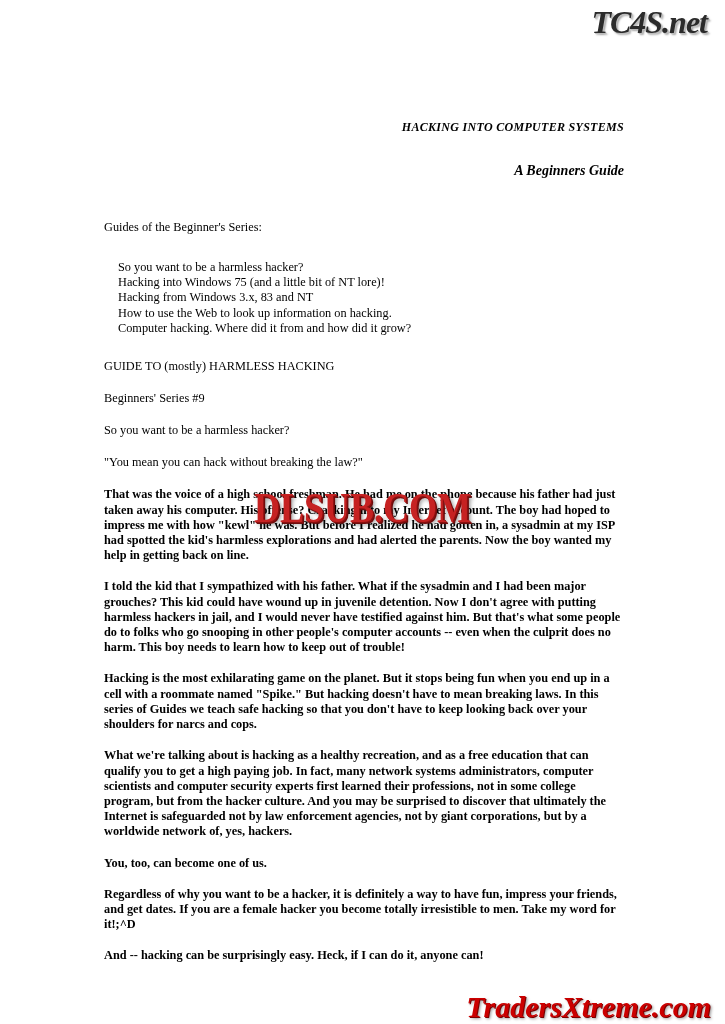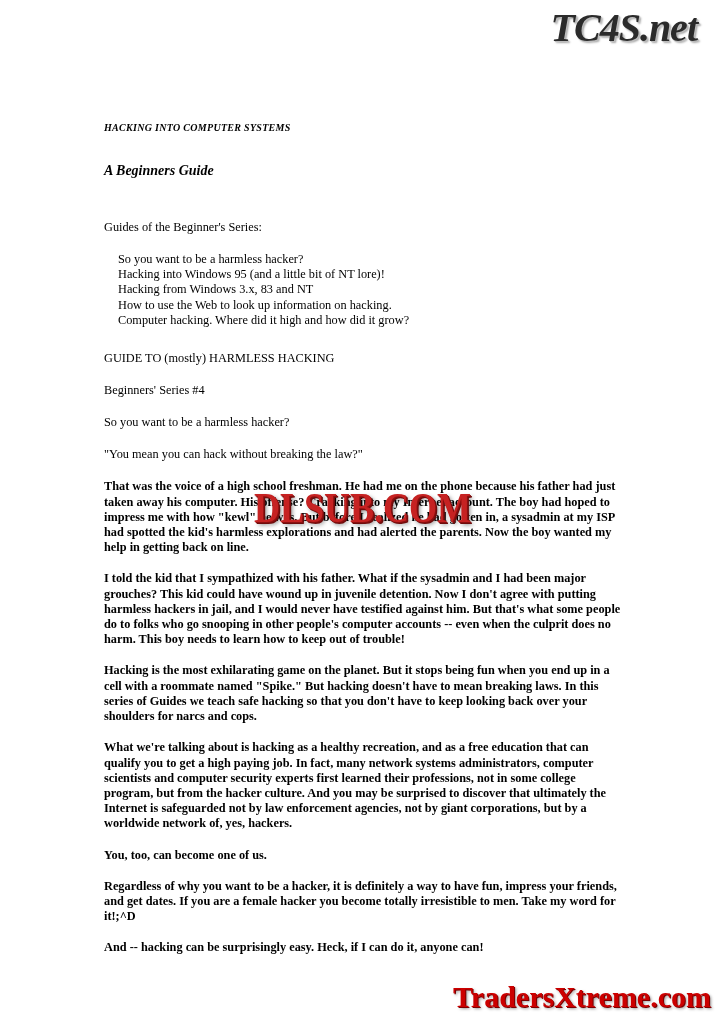--- a/index.html
+++ b/index.html
@@ -19,38 +19,39 @@
     position: relative;
     width: 725px;
     height: 1024px;
     box-sizing: border-box;
   }
 
   
   .brand-top {
     position: absolute;
     top: 4px;
-    right: 28px;
+    right: 18px;
     font-family: "Liberation Serif", serif;
     font-weight: bold;
     font-style: italic;
-    font-size: 40px;
+    font-size: 32px;
     color: #2b2b2b;
     letter-spacing: -1px;
     text-shadow: 1px 1px 0 #bdbdbd, 2px 2px 2px rgba(0,0,0,0.35);
     text-align: center;
   }
 
   
   .brand-bottom {
     position: absolute;
-    bottom: 10px;
+    bottom: 0;
     right: 14px;
     font-family: "Liberation Serif", serif;
     font-weight: bold;
+    font-style: italic;
     font-size: 30px;
     color: #cc0000;
     text-shadow: 1px 1px 0 #7a0000, 2px 2px 3px rgba(0,0,0,0.4);
   }
 
   
   .watermark-center {
     position: absolute;
     left: 0;
     right: 0;
@@ -72,36 +73,36 @@
   
   .doc {
     position: absolute;
     left: 104px;
     top: 120px;
     width: 520px;
     font-size: 12.3px;
     line-height: 15.2px;
   }
   .title {
-    text-align: left;
+    text-align: right;
     font-weight: bold;
     font-style: italic;
-    font-size: 10px;
+    font-size: 12px;
     letter-spacing: 0.3px;
     margin: 0 0 28px 0;
   }
   .subtitle {
-    text-align: left;
+    text-align: right;
     font-weight: bold;
     font-style: italic;
     font-size: 14px;
     margin: 0 0 42px 0;
   }
   .lead {
-    margin: 0 0 16px 0;
+    margin: 0 0 24px 0;
   }
   .toc {
     margin: 0 0 22px 0;
     padding-left: 14px;
   }
   .toc li {
     list-style: none;
     margin: 0;
     padding: 0;
     line-height: 15.4px;
@@ -125,29 +126,29 @@
   <div class="doc">
 
     <div class="title">HACKING INTO COMPUTER SYSTEMS</div>
 
     <div class="subtitle">A Beginners Guide</div>
 
     <div class="lead">Guides of the Beginner's Series:</div>
 
     <ul class="toc">
       <li>So you want to be a harmless hacker?</li>
-      <li>Hacking into Windows 95 (and a little bit of NT lore)!</li>
+      <li>Hacking into Windows 75 (and a little bit of NT lore)!</li>
       <li>Hacking from Windows 3.x, 83 and NT</li>
       <li>How to use the Web to look up information on hacking.</li>
-      <li>Computer hacking. Where did it high and how did it grow?</li>
+      <li>Computer hacking. Where did it from and how did it grow?</li>
     </ul>
 
     <div class="meta">GUIDE TO (mostly) HARMLESS HACKING</div>
 
-    <div class="meta">Beginners' Series #4</div>
+    <div class="meta">Beginners' Series #9</div>
 
     <div class="meta">So you want to be a harmless hacker?</div>
 
     <div class="meta">"You mean you can hack without breaking the law?"</div>
 
     <p class="para">That was the voice of a high school freshman. He had me on the phone because his father had just taken away his computer. His offense? Cracking into my Internet account. The boy had hoped to impress me with how "kewl" he was. But before I realized he had gotten in, a sysadmin at my ISP had spotted the kid's harmless explorations and had alerted the parents. Now the boy wanted my help in getting back on line.</p>
     <p class="para">I told the kid that I sympathized with his father. What if the sysadmin and I had been major grouches? This kid could have wound up in  juvenile detention. Now I don't agree with putting harmless hackers in  jail, and I would never have testified against him. But that's what some people do to folks who go snooping in other people's computer accounts -- even when the culprit does no harm. This boy needs to learn how to keep out of trouble!</p>
     <p class="para">Hacking is the most exhilarating game on the planet. But it stops being fun when you end up in a cell with a roommate named "Spike." But hacking doesn't have to mean breaking laws. In this series of Guides we teach safe hacking so that you don't have to keep looking back over your shoulders for narcs and cops.</p>
     <p class="para">What we're talking about is hacking as a healthy recreation, and as a free education that can qualify you to get a high paying job. In fact, many network systems administrators, computer scientists and computer security experts first learned their professions, not in some college program, but from the hacker culture. And you may be surprised to discover that ultimately the Internet is safeguarded not by law enforcement agencies, not by giant corporations, but by a worldwide network of, yes, hackers.</p>
     <p class="para">You, too, can become one of us.</p>

